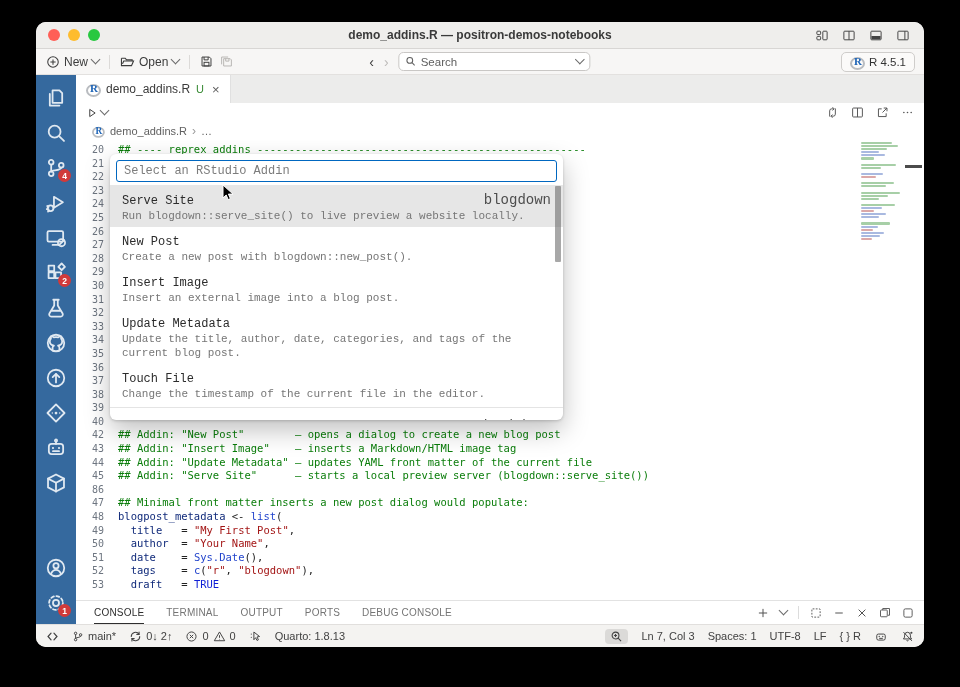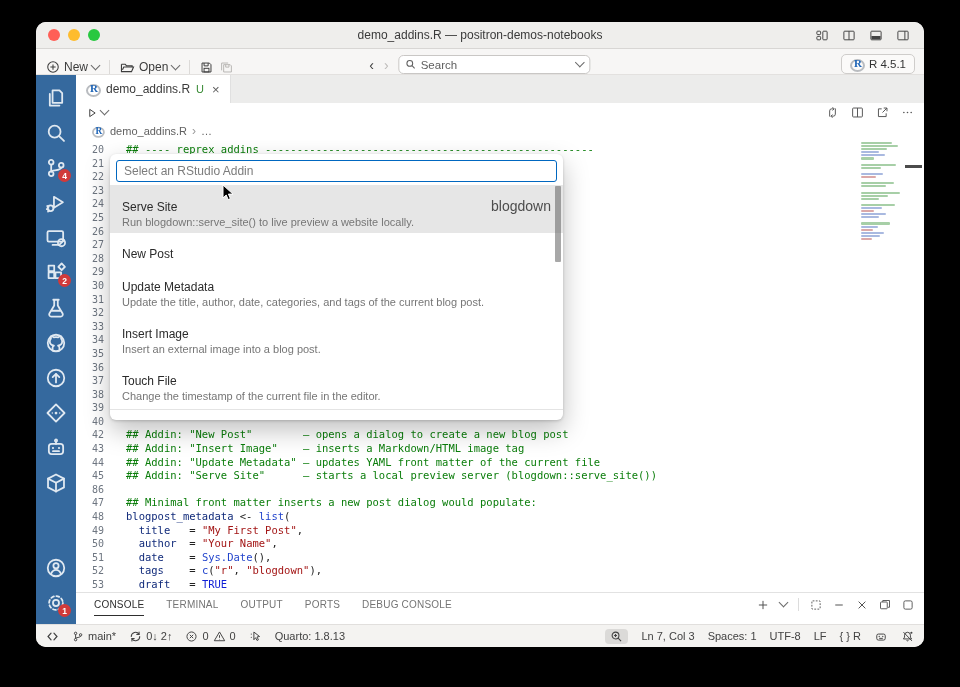--- a/index.html
+++ b/index.html
@@ -4,26 +4,26 @@
 <style>
   html,body{margin:0;padding:0}
   body{width:960px;height:687px;background:#000;font-family:"Liberation Sans",sans-serif;position:relative;overflow:hidden;-webkit-font-smoothing:antialiased}
   .window{position:absolute;left:36px;top:22px;width:888px;height:625px;background:#fff;border-radius:10px;box-shadow:0 18px 60px rgba(0,0,0,.6);overflow:hidden;display:flex;flex-direction:column}
 
   
   .titlebar{height:26px;background:#efeeec;border-bottom:1px solid #d8d6d4;display:flex;align-items:center;position:relative;flex:0 0 auto}
   .traffic{display:flex;gap:8px;margin-left:12px;z-index:2}
   .tl{width:12px;height:12px;border-radius:50%}
   .tl.red{background:#ff5f57}.tl.yellow{background:#febc2e}.tl.green{background:#28c840}
-  .win-title{position:absolute;left:0;right:0;text-align:center;font-size:12px;font-weight:normal;color:#3a3a3a}
+  .win-title{position:absolute;left:0;right:0;text-align:center;font-size:12px;font-weight:bold;color:#3a3a3a}
   .win-icons{margin-left:auto;display:flex;gap:13px;margin-right:14px;z-index:2;color:#444}
   .win-icons svg{display:block}
 
   
-  .toolbar{height:25px;background:#f7f6f5;border-bottom:1px solid #e3e1df;display:flex;align-items:flex-end;position:relative;flex:0 0 auto;font-size:12px;color:#3c3c3c}
+  .toolbar{height:25px;background:#f7f6f5;border-bottom:1px solid #e3e1df;display:flex;align-items:center;position:relative;flex:0 0 auto;font-size:12px;color:#3c3c3c}
   .tb-left{display:flex;align-items:center;gap:7px;margin-left:10px}
   .tbtn{display:flex;align-items:center;gap:4px}
   .vsep{width:1px;height:14px;background:#dcdad8;margin:0 3px}
   .chev{width:6px;height:6px;display:inline-block;position:relative;top:-2px;border-right:1.4px solid #6b6b6b;border-bottom:1.4px solid #6b6b6b;transform:rotate(45deg)}
   .center-nav{position:absolute;left:50%;transform:translateX(-50%);display:flex;align-items:center;gap:10px}
   .nav-arrow{font-size:14px;color:#3c3c3c;line-height:1}
   .nav-arrow.disabled{color:#bdbbb9}
   .searchbox{width:178px;height:17px;border:1px solid #c9c7c5;border-radius:5px;background:#fff;display:flex;align-items:center;padding:0 6px;color:#5f5f5f;font-size:11.5px;gap:4px}
   .searchbox .grow{flex:1;text-align:left}
   .tb-right{margin-left:auto;display:flex;align-items:center;gap:7px;margin-right:9px}
@@ -51,46 +51,46 @@
   .ed-actions{margin-left:auto;display:flex;align-items:center;gap:12px;color:#555}
 
   .breadcrumb{height:18px;display:flex;align-items:center;gap:5px;padding-left:15px;font-size:11px;color:#616161;flex:0 0 auto}
   .bc-sep{color:#9a9a9a;font-size:12px}
 
   
   .editor{flex:1;position:relative;overflow:hidden;font-family:"DejaVu Sans Mono",monospace;background:#fff}
   .code-lines{position:absolute;top:3px;left:0;right:64px}
   .line{display:flex;height:13.6px;line-height:13.6px;font-size:10.5px;white-space:pre}
   .ln{width:28px;text-align:right;color:#6e7681;flex:0 0 auto;font-size:10px}
-  .code{margin-left:22px}
+  .code{margin-left:14px}
   .cm{color:var(--comment,#0a7d0a)}.v{color:var(--variable,#102a7a)}.fn{color:var(--func,#2244cc)}
   .str{color:var(--string,#a31515)}.kw{color:var(--keyword,#0f1fd6)}.pl{color:#222}
 
   .minimap{position:absolute;top:2px;right:19px;width:44px}
   .mm-row{height:2.1px;margin-bottom:1px;border-radius:1px}
   .mm-g{background:#a7cfa7}.mm-b{background:#a9b9e0}.mm-r{background:#dba8a8}.mm-0{background:transparent}
   .overview-mark{position:absolute;top:25px;right:2px;width:17px;height:3px;background:#4b4b4b}
 
   
   .quickpick{position:absolute;left:34px;top:14px;width:453px;height:266px;background:#fff;border-radius:6px;
-    box-shadow:0 1px 3px rgba(0,0,0,.18),0 10px 26px rgba(0,0,0,.25);overflow:hidden;font-family:Liberation Sans, sans-serif;z-index:6}
+    box-shadow:0 1px 3px rgba(0,0,0,.18),0 10px 26px rgba(0,0,0,.25);overflow:hidden;font-family:Liberation Mono, monospace;z-index:6}
   .qp-input{margin:6px 6px 3px;height:20px;border:1px solid var(--accent,#0067c0);border-radius:3px;display:flex;align-items:center;padding:0 7px;font-size:12px;color:#7c7c7c;background:#fff}
   .qp-list{position:relative}
-  .qp-item{padding:14px 12px 4px;cursor:default}
+  .qp-item{padding:8px 12px 4px;cursor:default}
   .qp-item.selected{background:#e6e6e6}
   .qp-row1{display:flex;justify-content:space-between;align-items:baseline;font-size:12px;color:#2b2b2b;line-height:15px}
   .qp-detail{color:#4d4d4d;font-size:14px}
   .qp-desc{font-size:11px;color:#767676;line-height:14px}
   .qp-sep{height:1px;background:#e4e4e4;margin:2px 0 3px}
   .qp-thumb{position:absolute;right:2px;top:32px;width:6px;height:76px;background:rgba(96,96,96,.55);border-radius:1px}
 
   .cursor-arrow{position:absolute;left:146px;top:44px;z-index:9}
 
   
-  .panel{height:23px;border-top:1px solid #e2e2e2;display:flex;align-items:center;padding:0 10px 8px 18px;flex:0 0 auto;background:#fff}
+  .panel{height:23px;border-top:1px solid #e2e2e2;display:flex;align-items:center;padding:0 10px 0 18px;flex:0 0 auto;background:#fff}
   .ptab{font-size:10px;color:#747474;margin-right:22px;letter-spacing:.2px;height:22px;display:flex;align-items:center;border-bottom:1px solid transparent;box-sizing:border-box}
   .ptab.active{color:#2e2e2e;border-bottom-color:#2e2e2e}
   .panel-actions{margin-left:auto;display:flex;align-items:center;gap:11px;color:#4f4f4f}
   .pa-sep{width:1px;height:13px;background:#dcdcdc}
 
   
   .statusbar{height:22px;background:#f4f3f1;border-top:1px solid #e1dfdd;display:flex;align-items:center;font-size:11px;color:#424242;padding:0 10px;flex:0 0 auto}
   .sb-item{display:flex;align-items:center;gap:4px;margin-right:13px;white-space:nowrap}
   .sb-right{margin-left:auto;display:flex;align-items:center}
   .sb-right .sb-item{margin-right:0;margin-left:13px}
@@ -465,32 +465,33 @@
     <div class="qp-row1">
                   <span>Serve Site</span>
                   <span class="qp-detail">blogdown</span>
                 </div>
     <div class="qp-desc">Run blogdown::serve_site() to live preview a website locally.</div>
   </div>
               <div class="qp-item">
     <div class="qp-row1">
                   <span>New Post</span>
                 </div>
+    <div class="qp-desc">Create a new post with blogdown::new_post().</div>
+  </div>
+              <div class="qp-item">
+    <div class="qp-row1">
+                  <span>Insert Image</span>
+                </div>
+    <div class="qp-desc">Insert an external image into a blog post.</div>
   </div>
               <div class="qp-item">
     <div class="qp-row1">
                   <span>Update Metadata</span>
                 </div>
     <div class="qp-desc">Update the title, author, date, categories, and tags of the current blog post.</div>
-  </div>
-              <div class="qp-item">
-    <div class="qp-row1">
-                  <span>Insert Image</span>
-                </div>
-    <div class="qp-desc">Insert an external image into a blog post.</div>
   </div>
               <div class="qp-item">
     <div class="qp-row1">
                   <span>Touch File</span>
                 </div>
     <div class="qp-desc">Change the timestamp of the current file in the editor.</div>
   </div>
               <div class="qp-sep"></div>
               <div class="qp-item">
     <div class="qp-row1">

